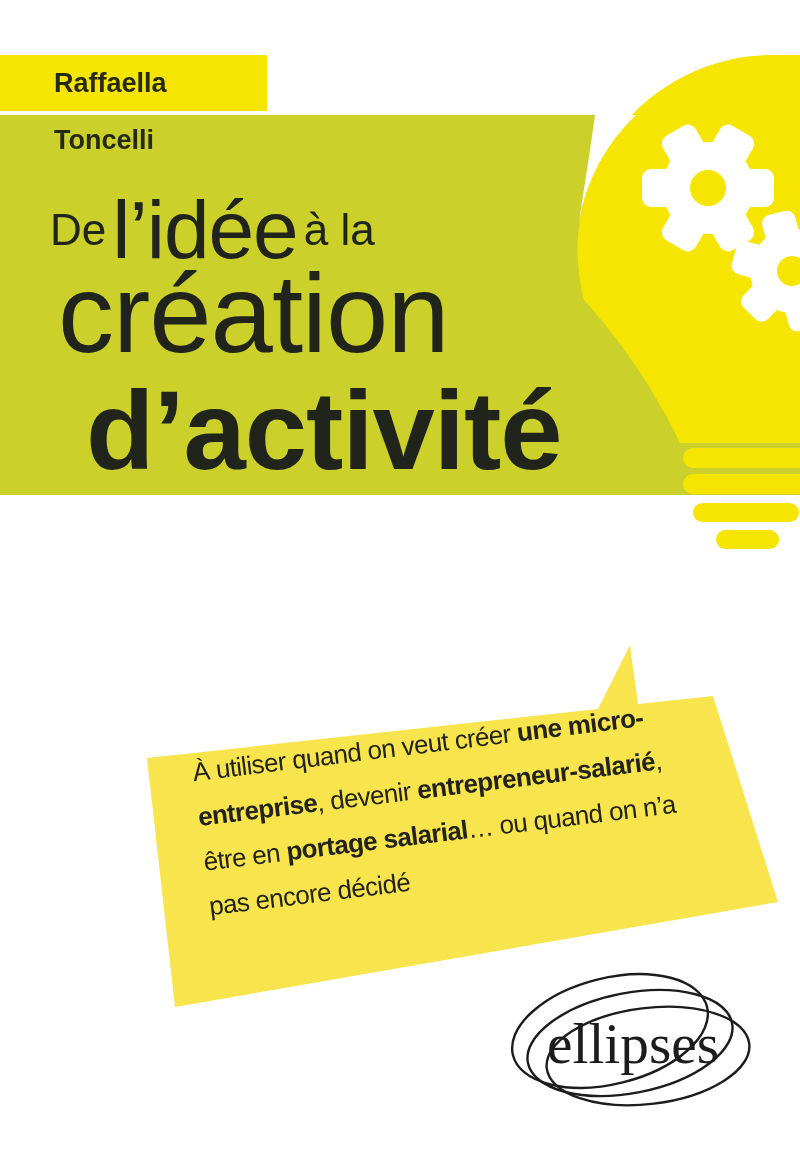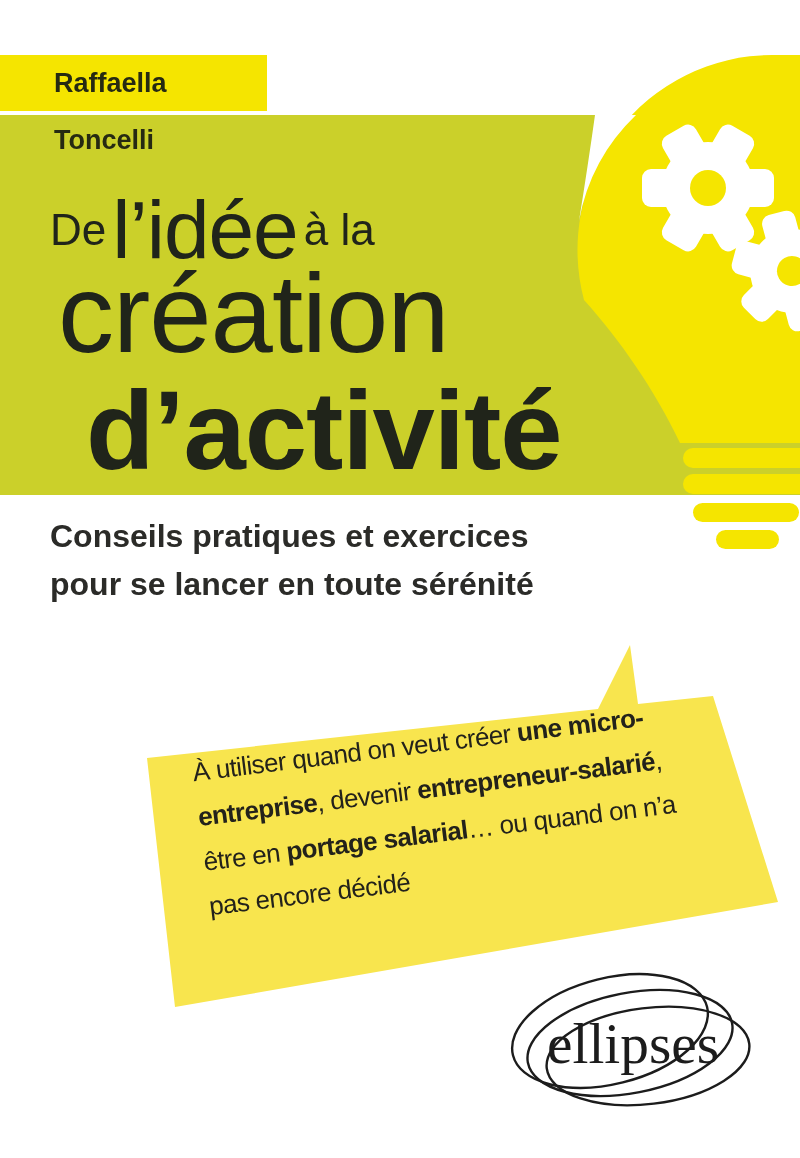--- a/index.html
+++ b/index.html
@@ -71,24 +71,20 @@
   </div>
 
   <div class="t1">
     <span class="light">De</span>
     <span class="big">l’idée</span>
     <span class="light">à la</span>
   </div>
   <div class="t2">création</div>
   <div class="t3">d’activité</div>
 
-  <div class="subtitle">
-    <div>Conseils pratiques et exercices</div>
-    <div>pour se lancer en toute sérénité</div>
-  </div>
 
   <svg class="bubble-svg" viewBox="0 600 800 440" aria-hidden="true">
     <path d="M 147,758 L 598,709 L 630,645 L 638,704 L 713,696 L 778,902 L 175,1007 Z" fill="#f8e54e"></path>
   </svg>
 
   <div class="bubble-text">
     <div>
       <span>À utiliser quand on veut créer </span><b>une micro-</b>
     </div>
     <div>

